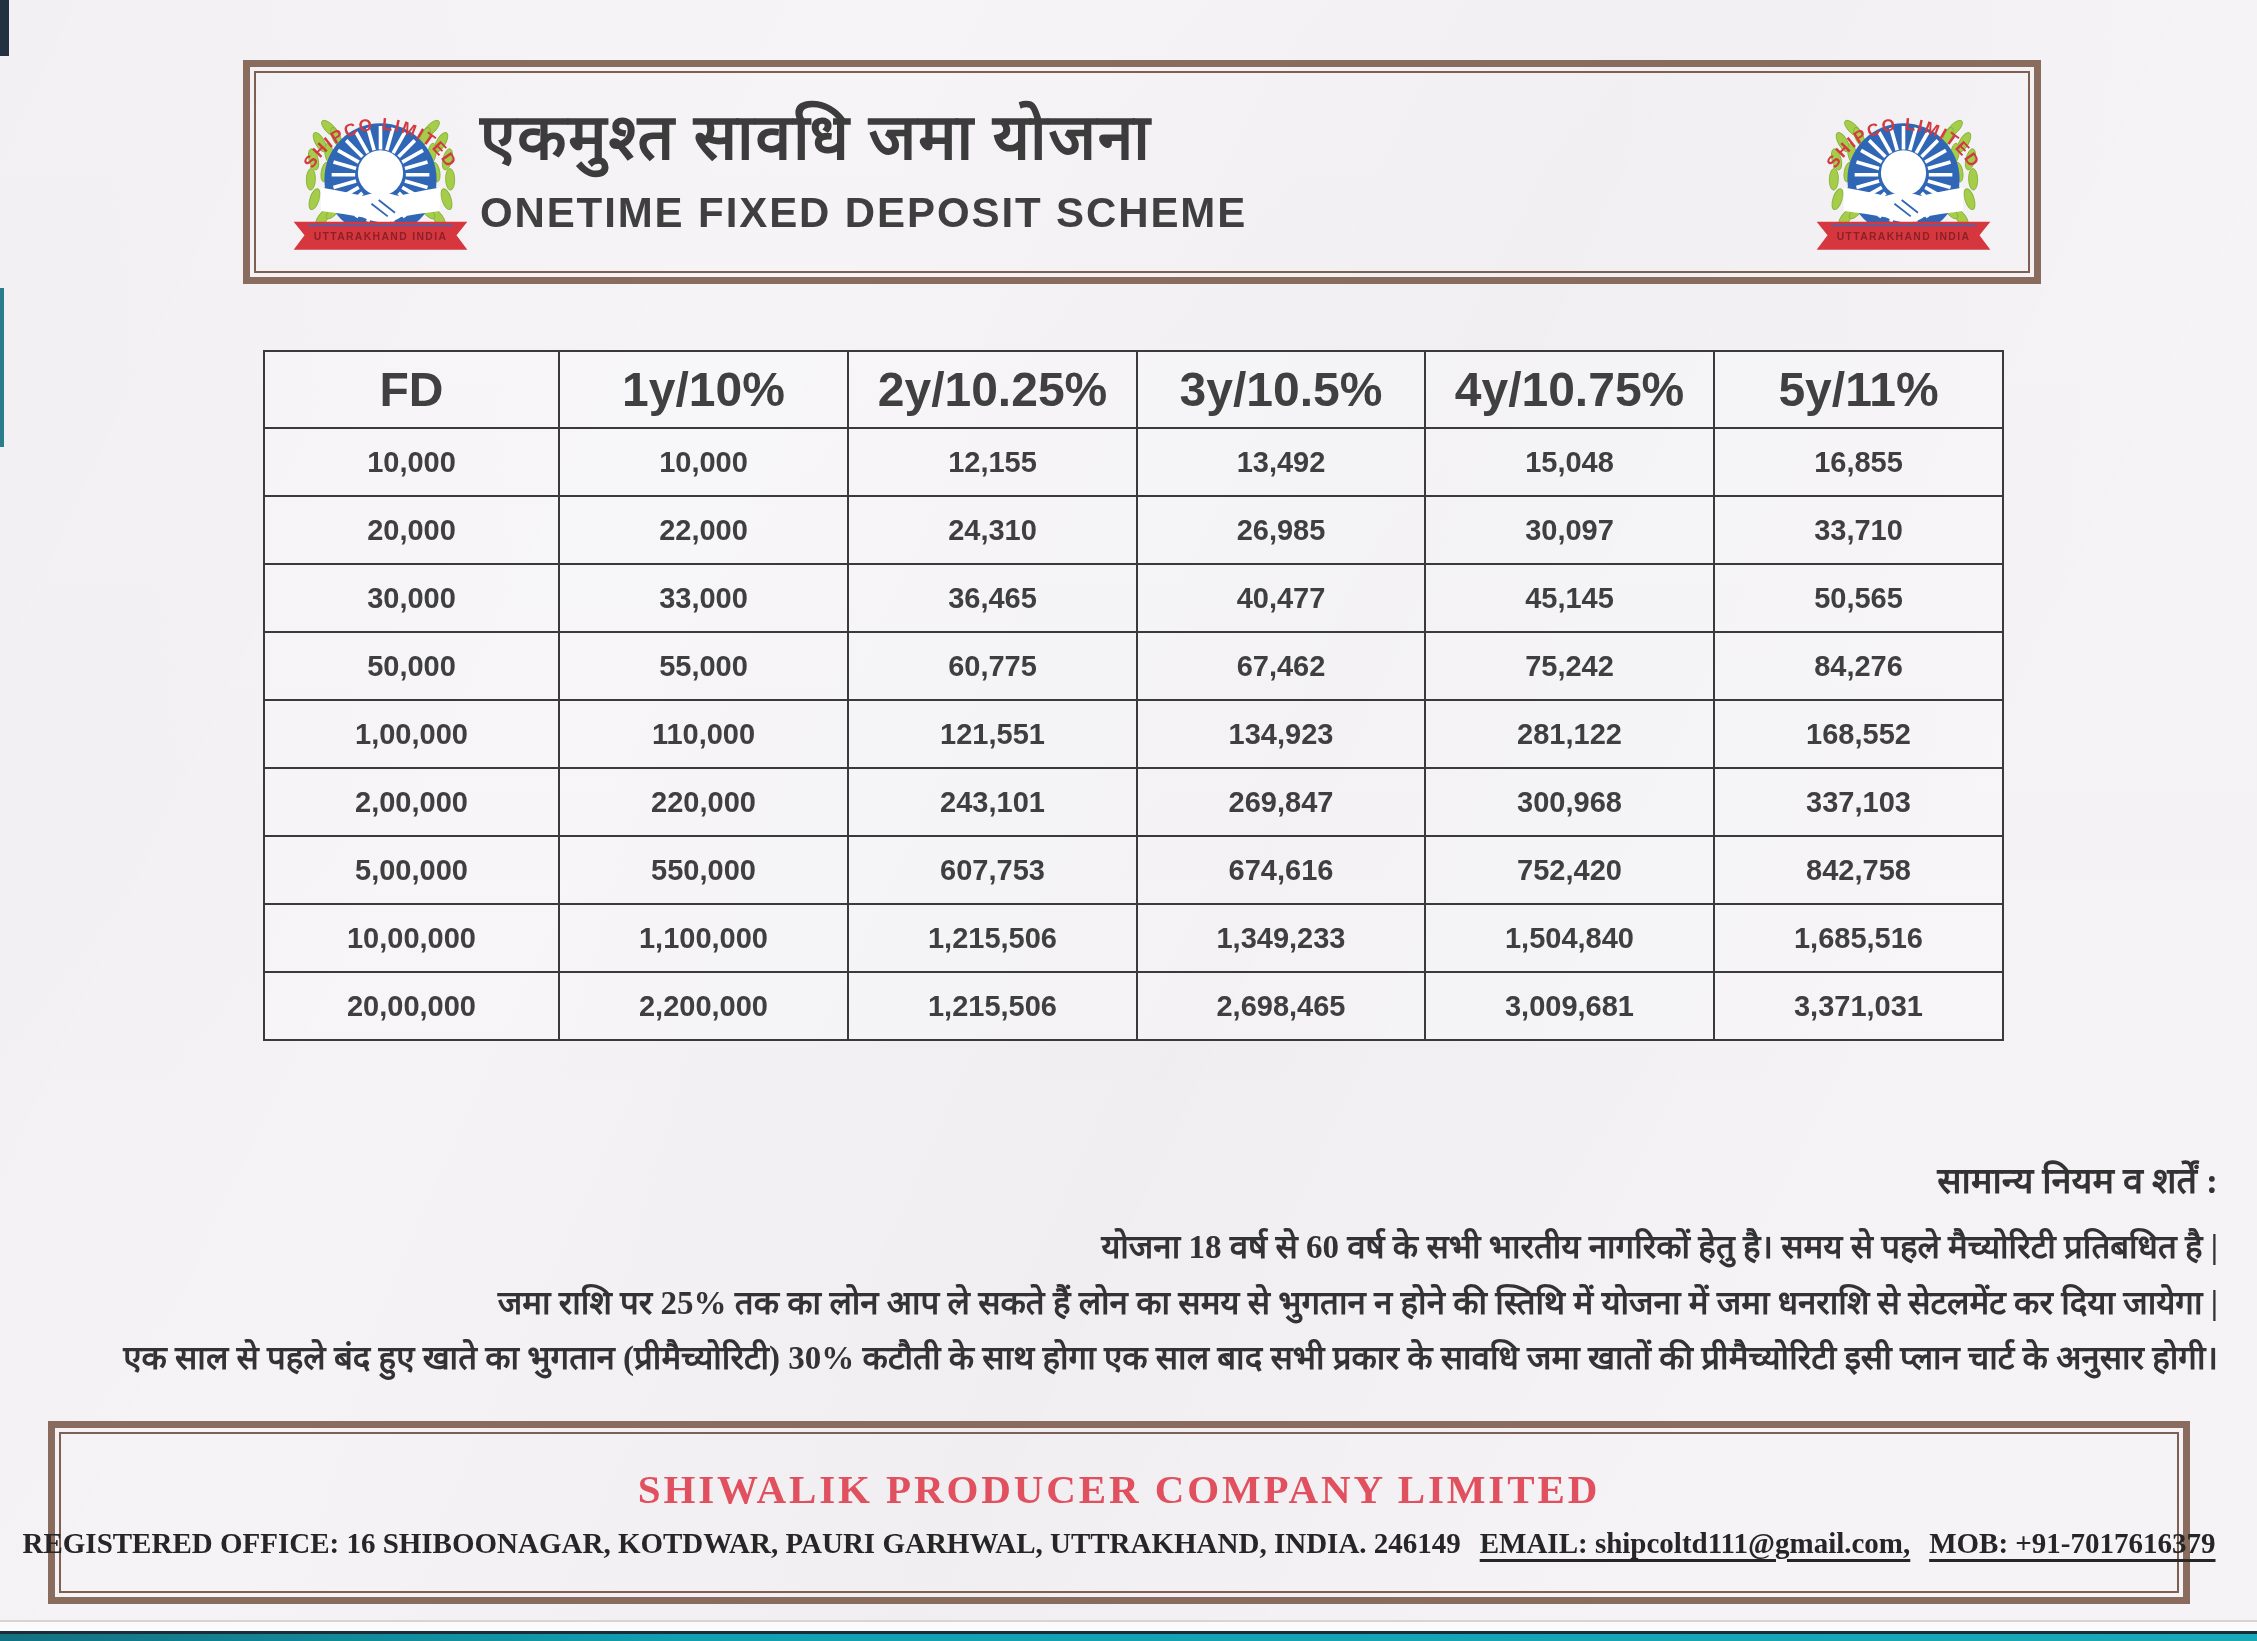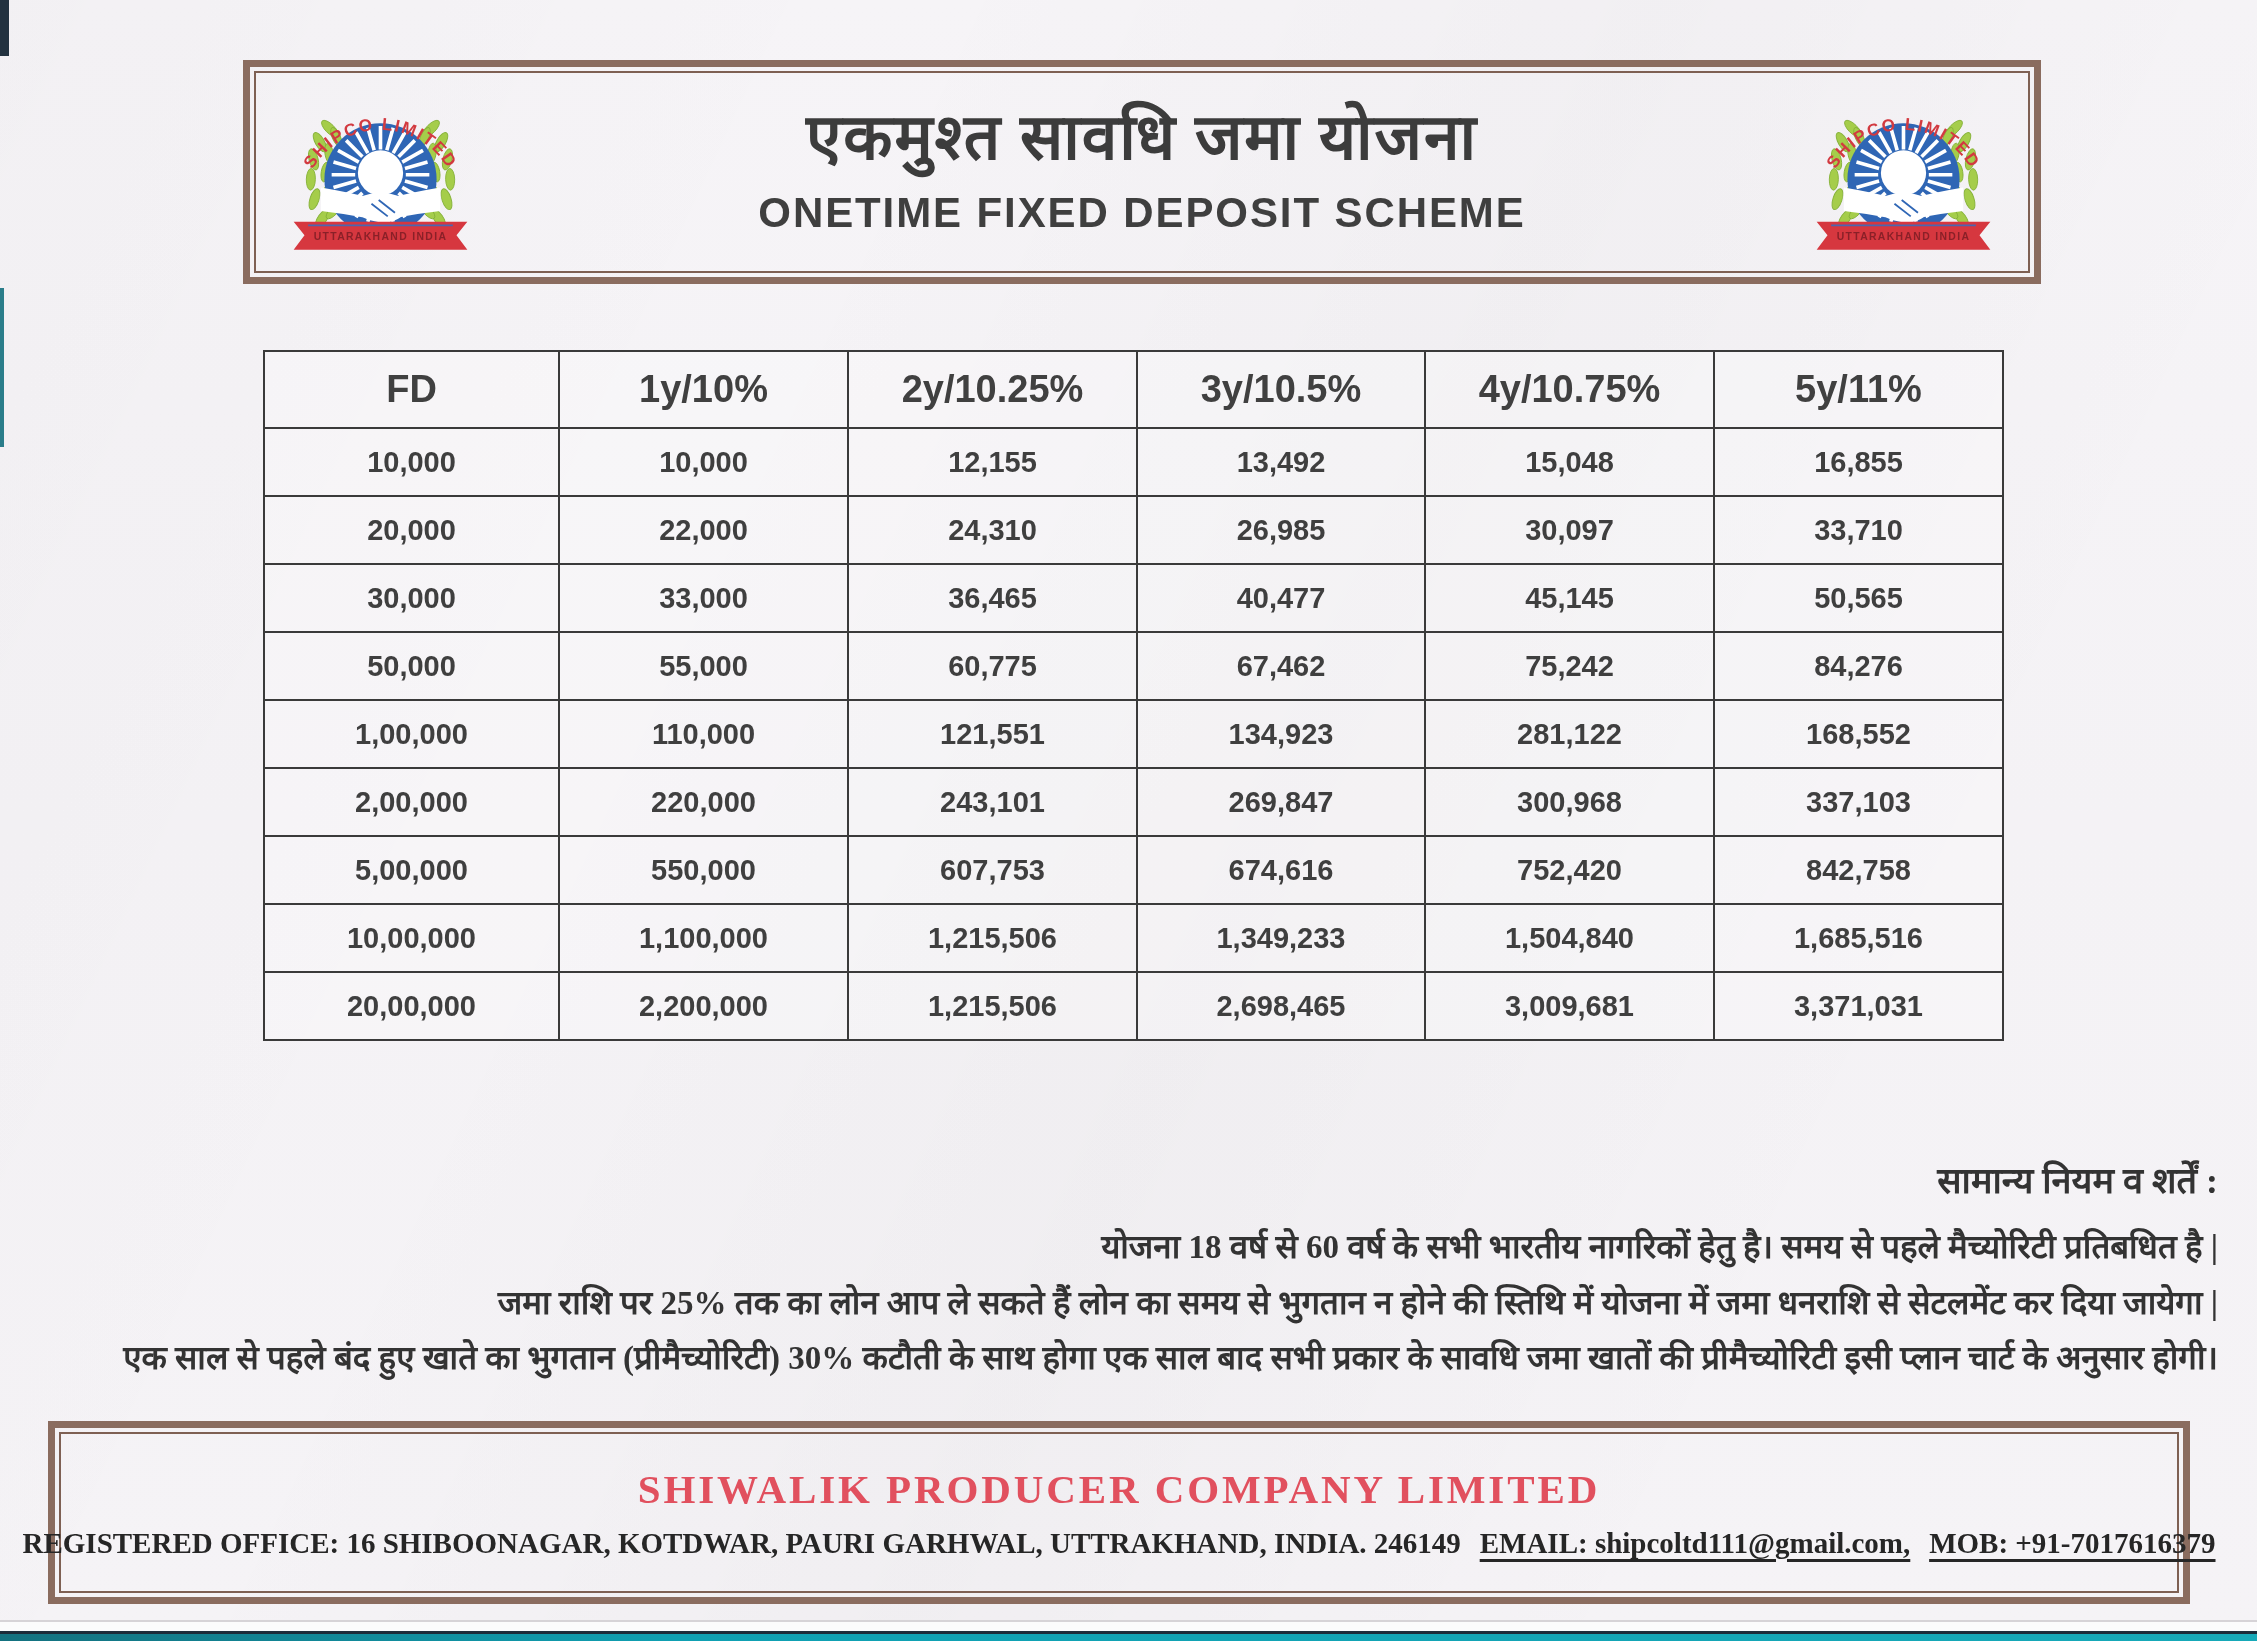--- a/index.html
+++ b/index.html
@@ -23,41 +23,41 @@
 
   
   .header-box {
     position:absolute; left:243px; top:60px; width:1798px; height:224px;
     border:7.7px solid #8a6c5f; background:transparent;
   }
   .header-box .inner-frame {
     position:absolute; inset:3.9px; border:2.9px solid #7e6053;
     display:flex; align-items:center; justify-content:space-between; padding:0 25px;
   }
-  .titles { flex:1; text-align:center; padding-bottom:3.9px; }
+  .titles { flex:1; text-align:left; padding-bottom:3.9px; }
   .title-hindi {
     font-family:"Liberation Serif","DejaVu Serif",serif;
     font-size:64px; font-weight:bold; color:#3c3c3c; letter-spacing:1.9px; line-height:1.1;
   }
   .title-english {
     margin-top:15.4px; font-size:42px; font-weight:bold; color:#3f3f3f; letter-spacing:1.9px;
   }
   .logo { width:199px; height:183px; flex:0 0 auto; }
 
   
   table.fd {
     position:absolute; left:263px; top:350px; width:1738px;
     border-collapse:collapse; table-layout:fixed;
     color:#3f3f3f;
   }
   table.fd th, table.fd td {
     border:2.9px solid #3a3a3a; text-align:center; vertical-align:middle;
     font-weight:bold; background:rgba(255,255,255,0.25);
   }
-  table.fd th { height:77px; font-size:38px; color:#404040; }
+  table.fd th { height:77px; font-size:48px; color:#404040; }
   table.fd td { height:68px; font-size:29px;text-align:center; }
 
   
   .terms {
     position:absolute; left:75px; top:1155px; width:2143px;
     font-family:"Liberation Serif","DejaVu Serif",serif; color:#333;text-align:right;
   }
   .terms-heading { font-size:36px; font-weight:bold; margin-bottom:19.3px; }
   .term-line { font-size:33px; font-weight:bold; margin-bottom:10.6px; white-space:nowrap; }
 

